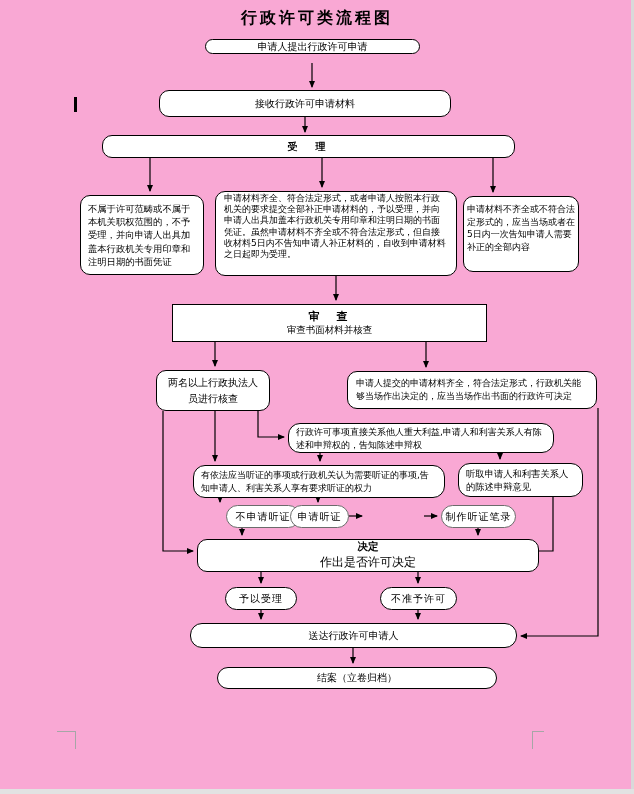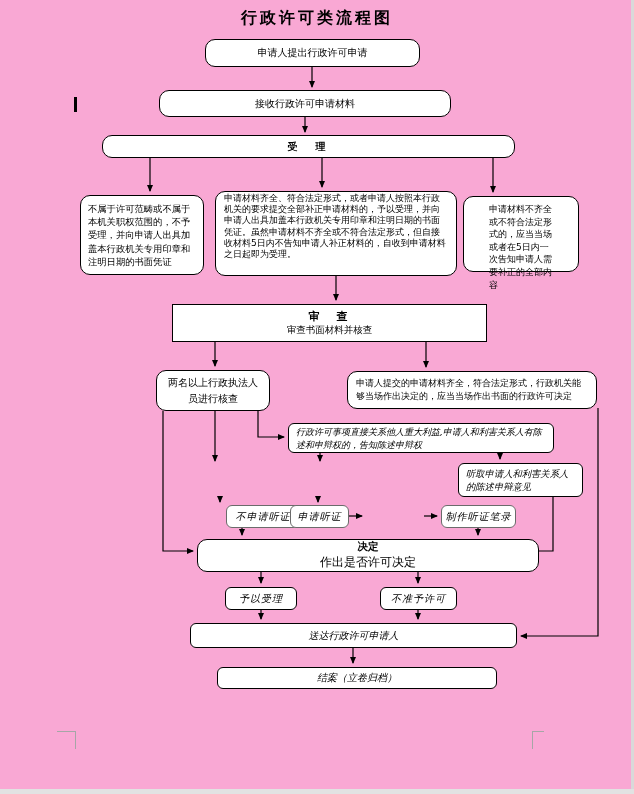--- a/index.html
+++ b/index.html
@@ -3,21 +3,21 @@
 <meta charset="utf-8">
 <style>
   html,body{margin:0;padding:0;background:#fff;}
   .page{position:relative;width:634px;height:794px;background:#f9a8d4;
         font-family:"DejaVu Sans","Liberation Sans",sans-serif;color:#000;overflow:hidden;}
   .title{position:absolute;top:8px;left:0;right:0;text-align:center;
          font-family:"Liberation Serif","DejaVu Serif",serif;
          font-weight:bold;font-size:16px;letter-spacing:3px;}
   .node{position:absolute;border:1.3px solid #000;background:#fff;box-sizing:border-box;}
   .round{border-radius:10px;}
-  .sm-round{border-radius:6px;font-style:italic;}
+  .sm-round{border-radius:12px;}
   .gray-border{border-color:#6b6b6b;}
   .center{display:flex;align-items:center;justify-content:center;text-align:center;}
   .col{flex-direction:column;}
   .fs10{font-size:10px;}
   .para{font-size:9px;line-height:13px;text-align:left;}
   .bold{font-weight:bold;text-align:center;}
   svg.connectors{position:absolute;left:0;top:0;pointer-events:none;}
   .cursor-mark{position:absolute;left:74px;top:97px;width:2.5px;height:15px;background:#000;}
   .crop{position:absolute;box-sizing:border-box;}
   .crop-left{left:57px;top:731px;width:19px;height:18px;
@@ -63,43 +63,44 @@
       <path d="M418 572 L418 583" marker-end="url(#ah)"></path>
       <path d="M261 610 L261 619" marker-end="url(#ah)"></path>
       <path d="M418 610 L418 619" marker-end="url(#ah)"></path>
       <path d="M598 408 L598 636 L521 636" marker-end="url(#ah)"></path>
       <path d="M353 648 L353 663" marker-end="url(#ah)"></path>
     </g>
   </svg>
 
   <div class="title">行政许可类流程图</div>
 
-  <div class="node round center fs10" style="left:205px;top:39px;width:215px;height:28px;">申请人提出行政许可申请</div>
+  <div class="node round center fs10" style="left:205px;top:39px;width:215px;height:15px;">申请人提出行政许可申请</div>
 
   <div class="node round center fs10" style="left:159px;top:90px;width:292px;height:27px;">接收行政许可申请材料</div>
 
   <div class="node round center fs10 bold" style="left:102px;top:135px;width:413px;height:23px;letter-spacing:4px;">受　理</div>
 
   <div class="node round para" style="left:80px;top:195px;width:124px;height:80px;padding:6px 7px;line-height:13.2px;font-size:9.3px;">不属于许可范畴或不属于本机关职权范围的，不予受理，并向申请人出具加盖本行政机关专用印章和注明日期的书面凭证</div>
 
   <div class="node round para" style="left:215px;top:191px;width:242px;height:85px;padding:1px 8px;line-height:11.2px;font-size:9px;">申请材料齐全、符合法定形式，或者申请人按照本行政机关的要求提交全部补正申请材料的，予以受理，并向申请人出具加盖本行政机关专用印章和注明日期的书面凭证。虽然申请材料不齐全或不符合法定形式，但自接收材料5日内不告知申请人补正材料的，自收到申请材料之日起即为受理。</div>
 
-  <div class="node round para" style="left:463px;top:196px;width:116px;height:76px;padding:6px 25px;line-height:12.6px;font-size:9px;">申请材料不齐全或不符合法定形式的，应当当场或者在5日内一次告知申请人需要补正的全部内容</div>
+  <div class="node round para" style="left:463px;top:196px;width:116px;height:76px;padding:6px 3px;line-height:12.6px;font-size:9px;">申请材料不齐全或不符合法定形式的，应当当场或者在5日内一次告知申请人需要补正的全部内容</div>
 
   <div class="node center col" style="left:172px;top:304px;width:315px;height:38px;border-radius:0;">
     <div class="bold" style="font-size:11px;letter-spacing:3px;">审　查</div>
     <div style="font-size:9.5px;">审查书面材料并核查</div>
   </div>
 
   <div class="node round center fs10" style="left:156px;top:370px;width:114px;height:41px;padding:2px 10px;line-height:16px;">两名以上行政执法人员进行核查</div>
 
   <div class="node round para" style="left:347px;top:371px;width:250px;height:38px;padding:5px 8px;line-height:13px;">申请人提交的申请材料齐全，符合法定形式，行政机关能够当场作出决定的，应当当场作出书面的行政许可决定</div>
 
   <div class="node sm-round para" style="left:288px;top:423px;width:266px;height:30px;padding:2px 7px;line-height:12.5px;">行政许可事项直接关系他人重大利益,申请人和利害关系人有陈述和申辩权的，告知陈述申辩权</div>
 
+  <div class="node sm-round para" style="left:193px;top:465px;width:252px;height:33px;padding:3px 7px;line-height:12.5px;">有依法应当听证的事项或行政机关认为需要听证的事项,告知申请人、利害关系人享有要求听证的权力</div>
 
   <div class="node sm-round para" style="left:458px;top:463px;width:125px;height:34px;padding:3px 7px;line-height:13px;font-size:9.3px;">听取申请人和利害关系人的陈述申辩意见</div>
 
   <div class="node sm-round gray-border center fs10" style="left:205px;top:505px;width:74px;height:23px;letter-spacing:1px;margin-left:21px;">不申请听证</div>
 
   <div class="node sm-round gray-border center fs10" style="left:290px;top:505px;width:59px;height:23px;letter-spacing:1px;">申请听证</div>
 
   <div class="node sm-round gray-border center fs10" style="left:366px;top:505px;width:58px;height:23px;letter-spacing:1px;margin-top:39px;">组织听证</div>
 
   <div class="node sm-round gray-border center fs10" style="left:441px;top:505px;width:75px;height:23px;letter-spacing:1px;">制作听证笔录</div>

